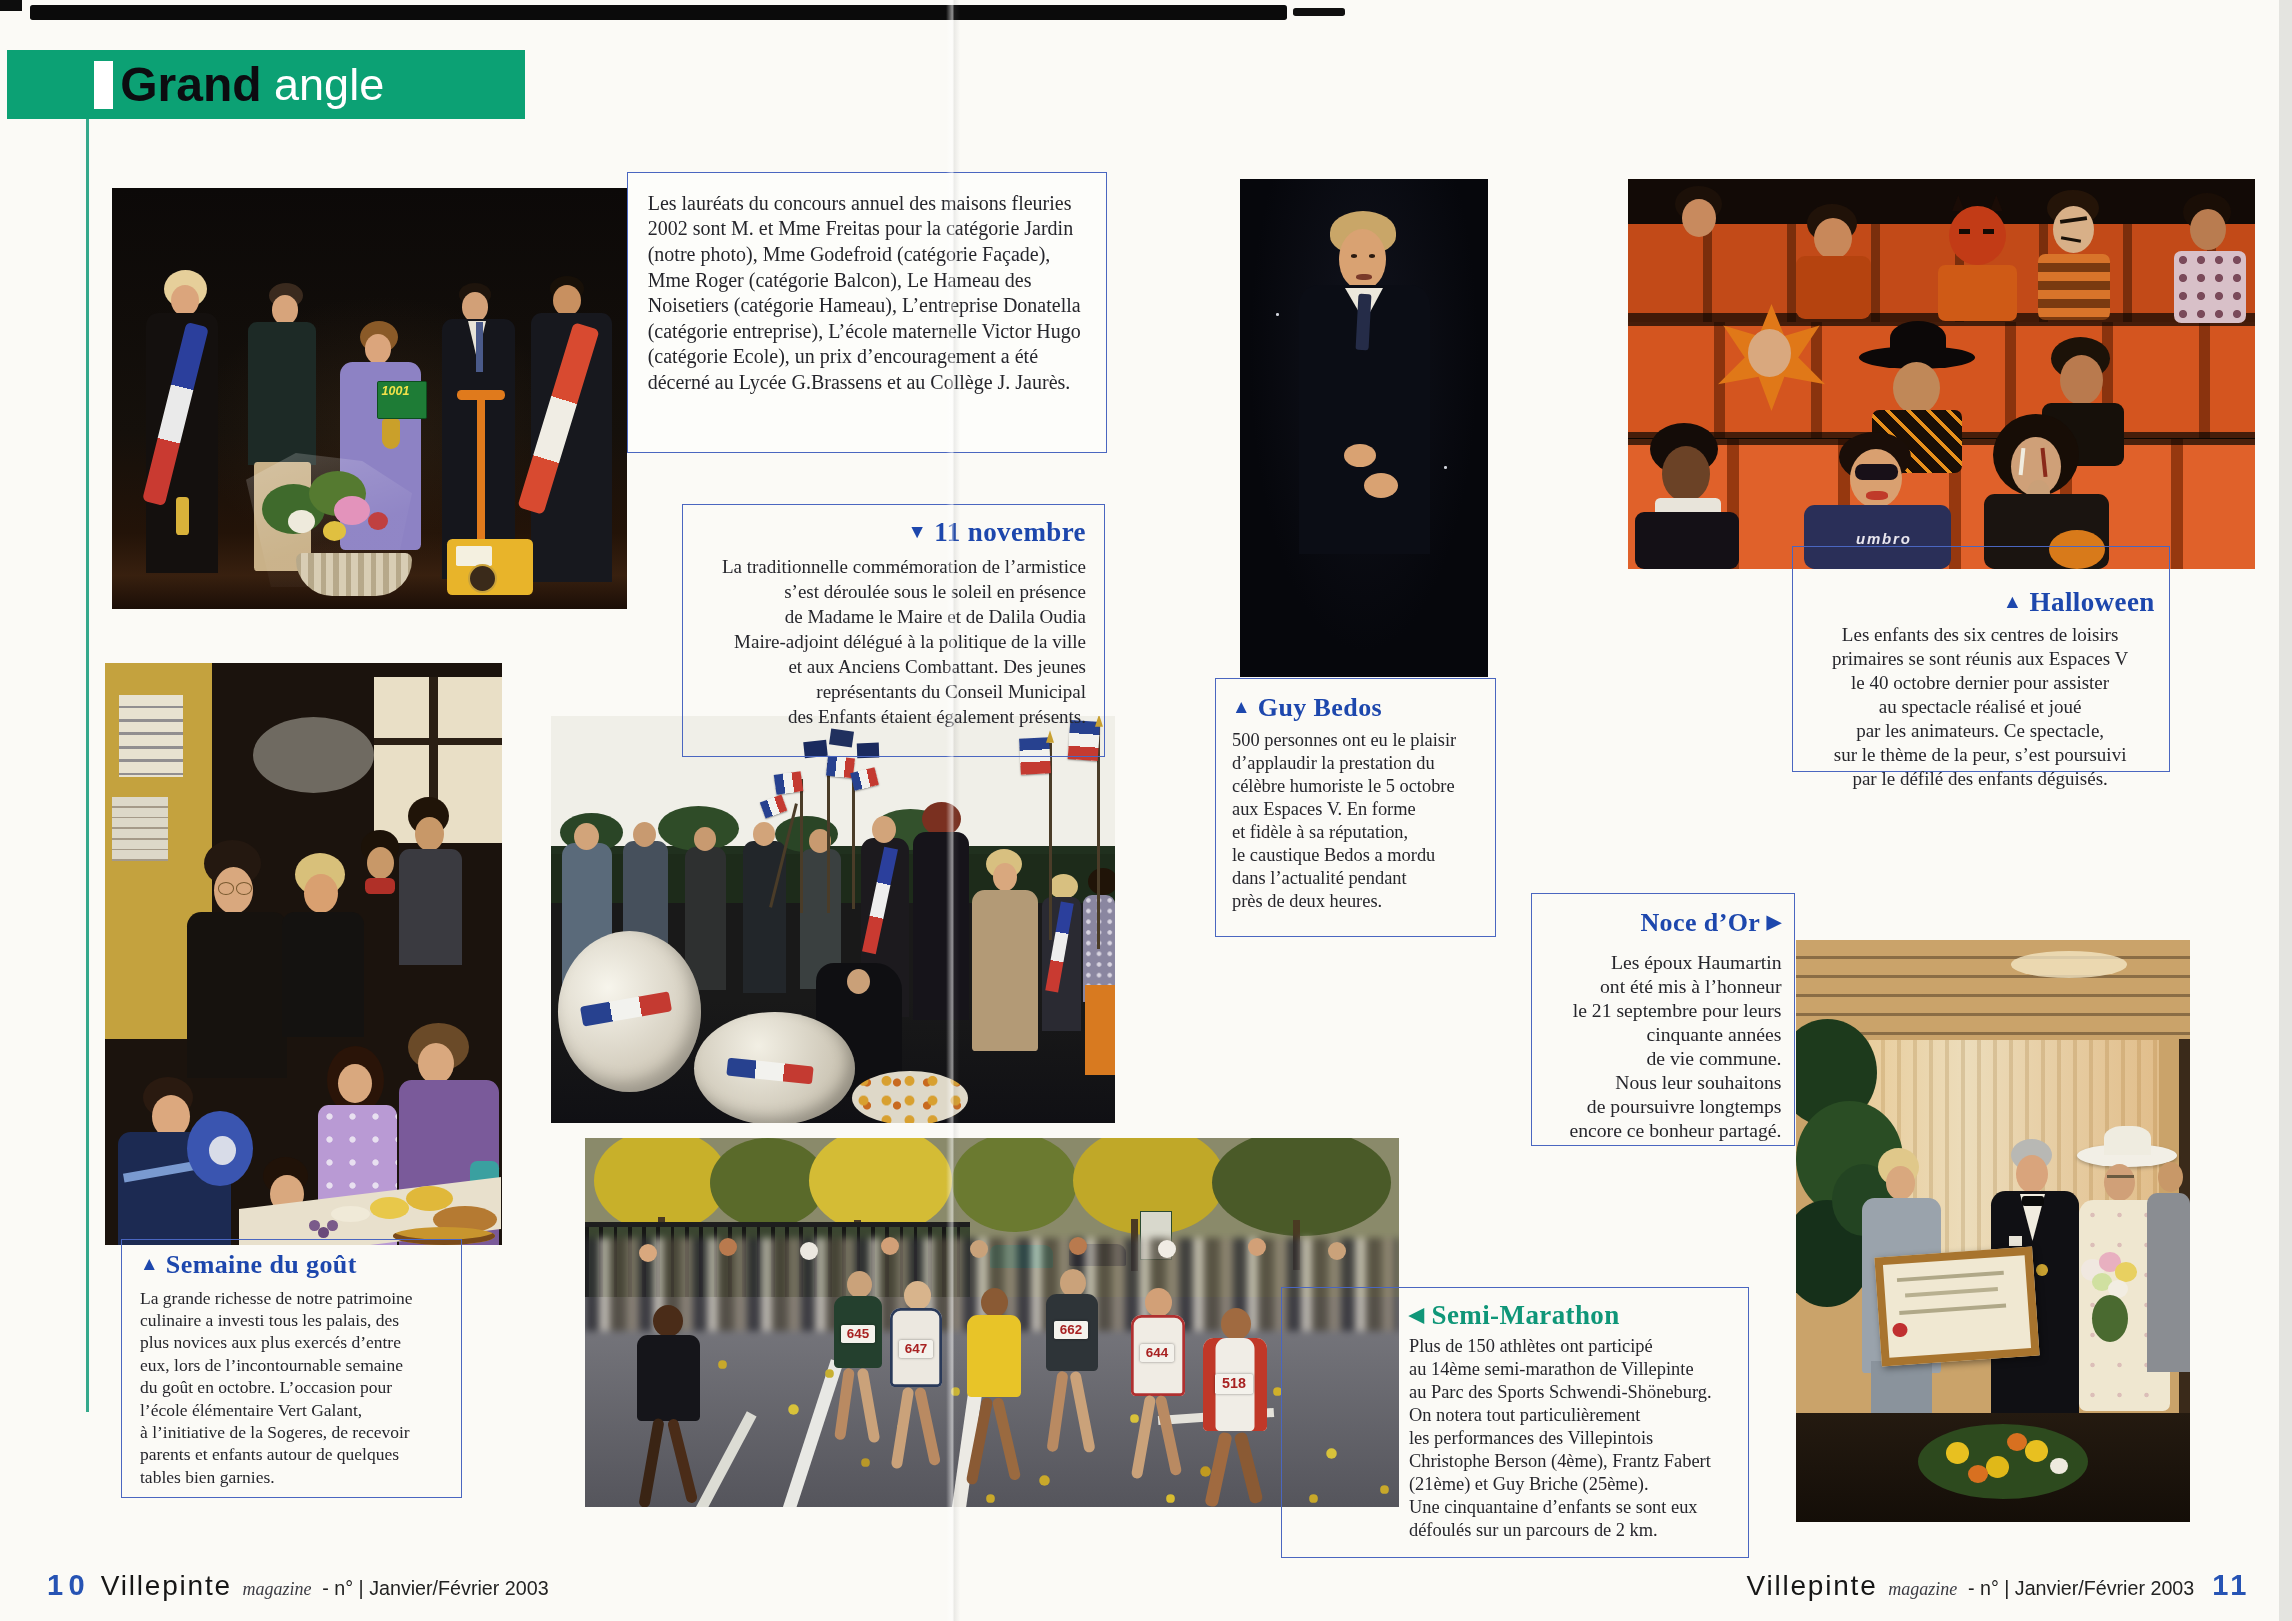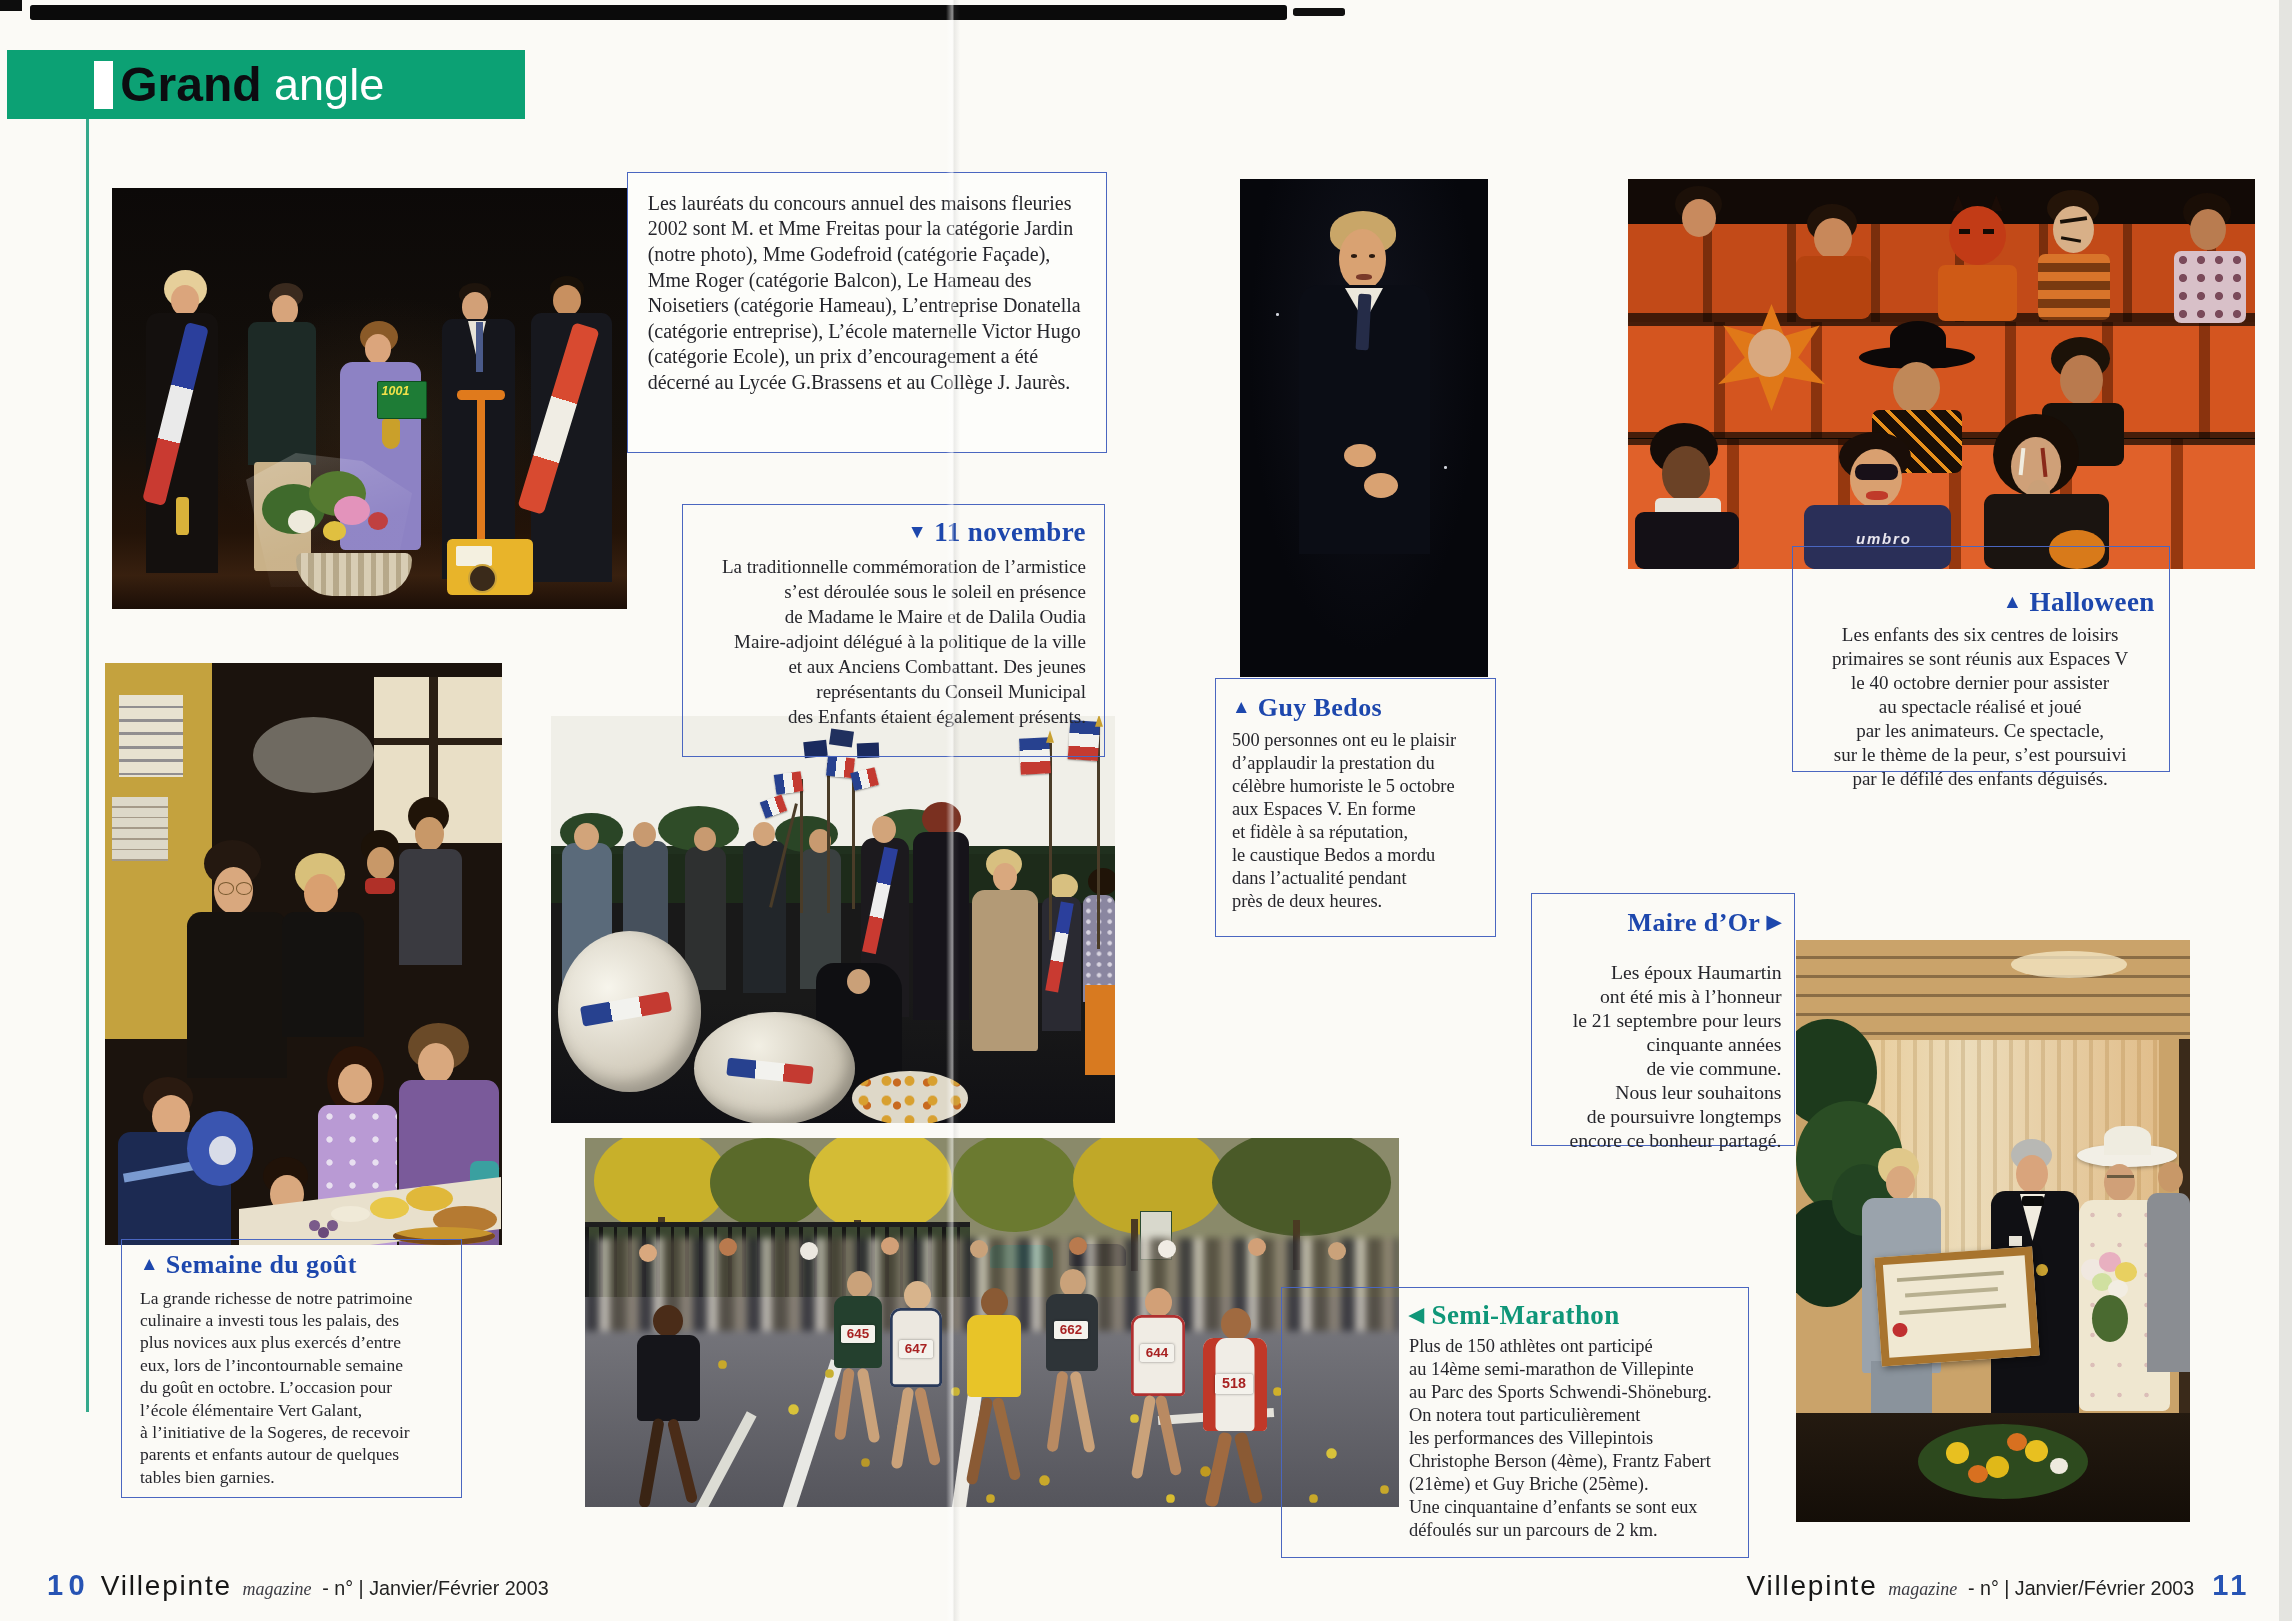--- a/index.html
+++ b/index.html
@@ -351,22 +351,22 @@
 du goût en octobre. L’occasion pour
 l’école élémentaire Vert Galant,
 à l’initiative de la Sogeres, de recevoir
 parents et enfants autour de quelques
 tables bien garnies.</div>
   </div>
 </div>
 
 <div class="callout" style="left:1531px;top:893px;width:262px;height:251px">
   <div style="padding:12.5px 12.5px 0 9px">
-    <div class="ctitle blue ar" style="font-size:26px"><span>Maire d’Or</span> <span class="arr">▶</span></div>
-    <div class="cbody ar" style="font-size:19.7px;line-height:24px;margin-top:19px">Les époux  Haumartin
+    <div class="ctitle blue ar" style="font-size:26px"><span>Noce d’Or</span> <span class="arr">▶</span></div>
+    <div class="cbody ar" style="font-size:19.7px;line-height:24px;margin-top:9px">Les époux  Haumartin
 ont été mis à l’honneur
 le 21 septembre pour leurs
 cinquante années
 de vie commune.
 Nous leur souhaitons
 de poursuivre longtemps
 encore ce bonheur partagé.</div>
   </div>
 </div>
 

